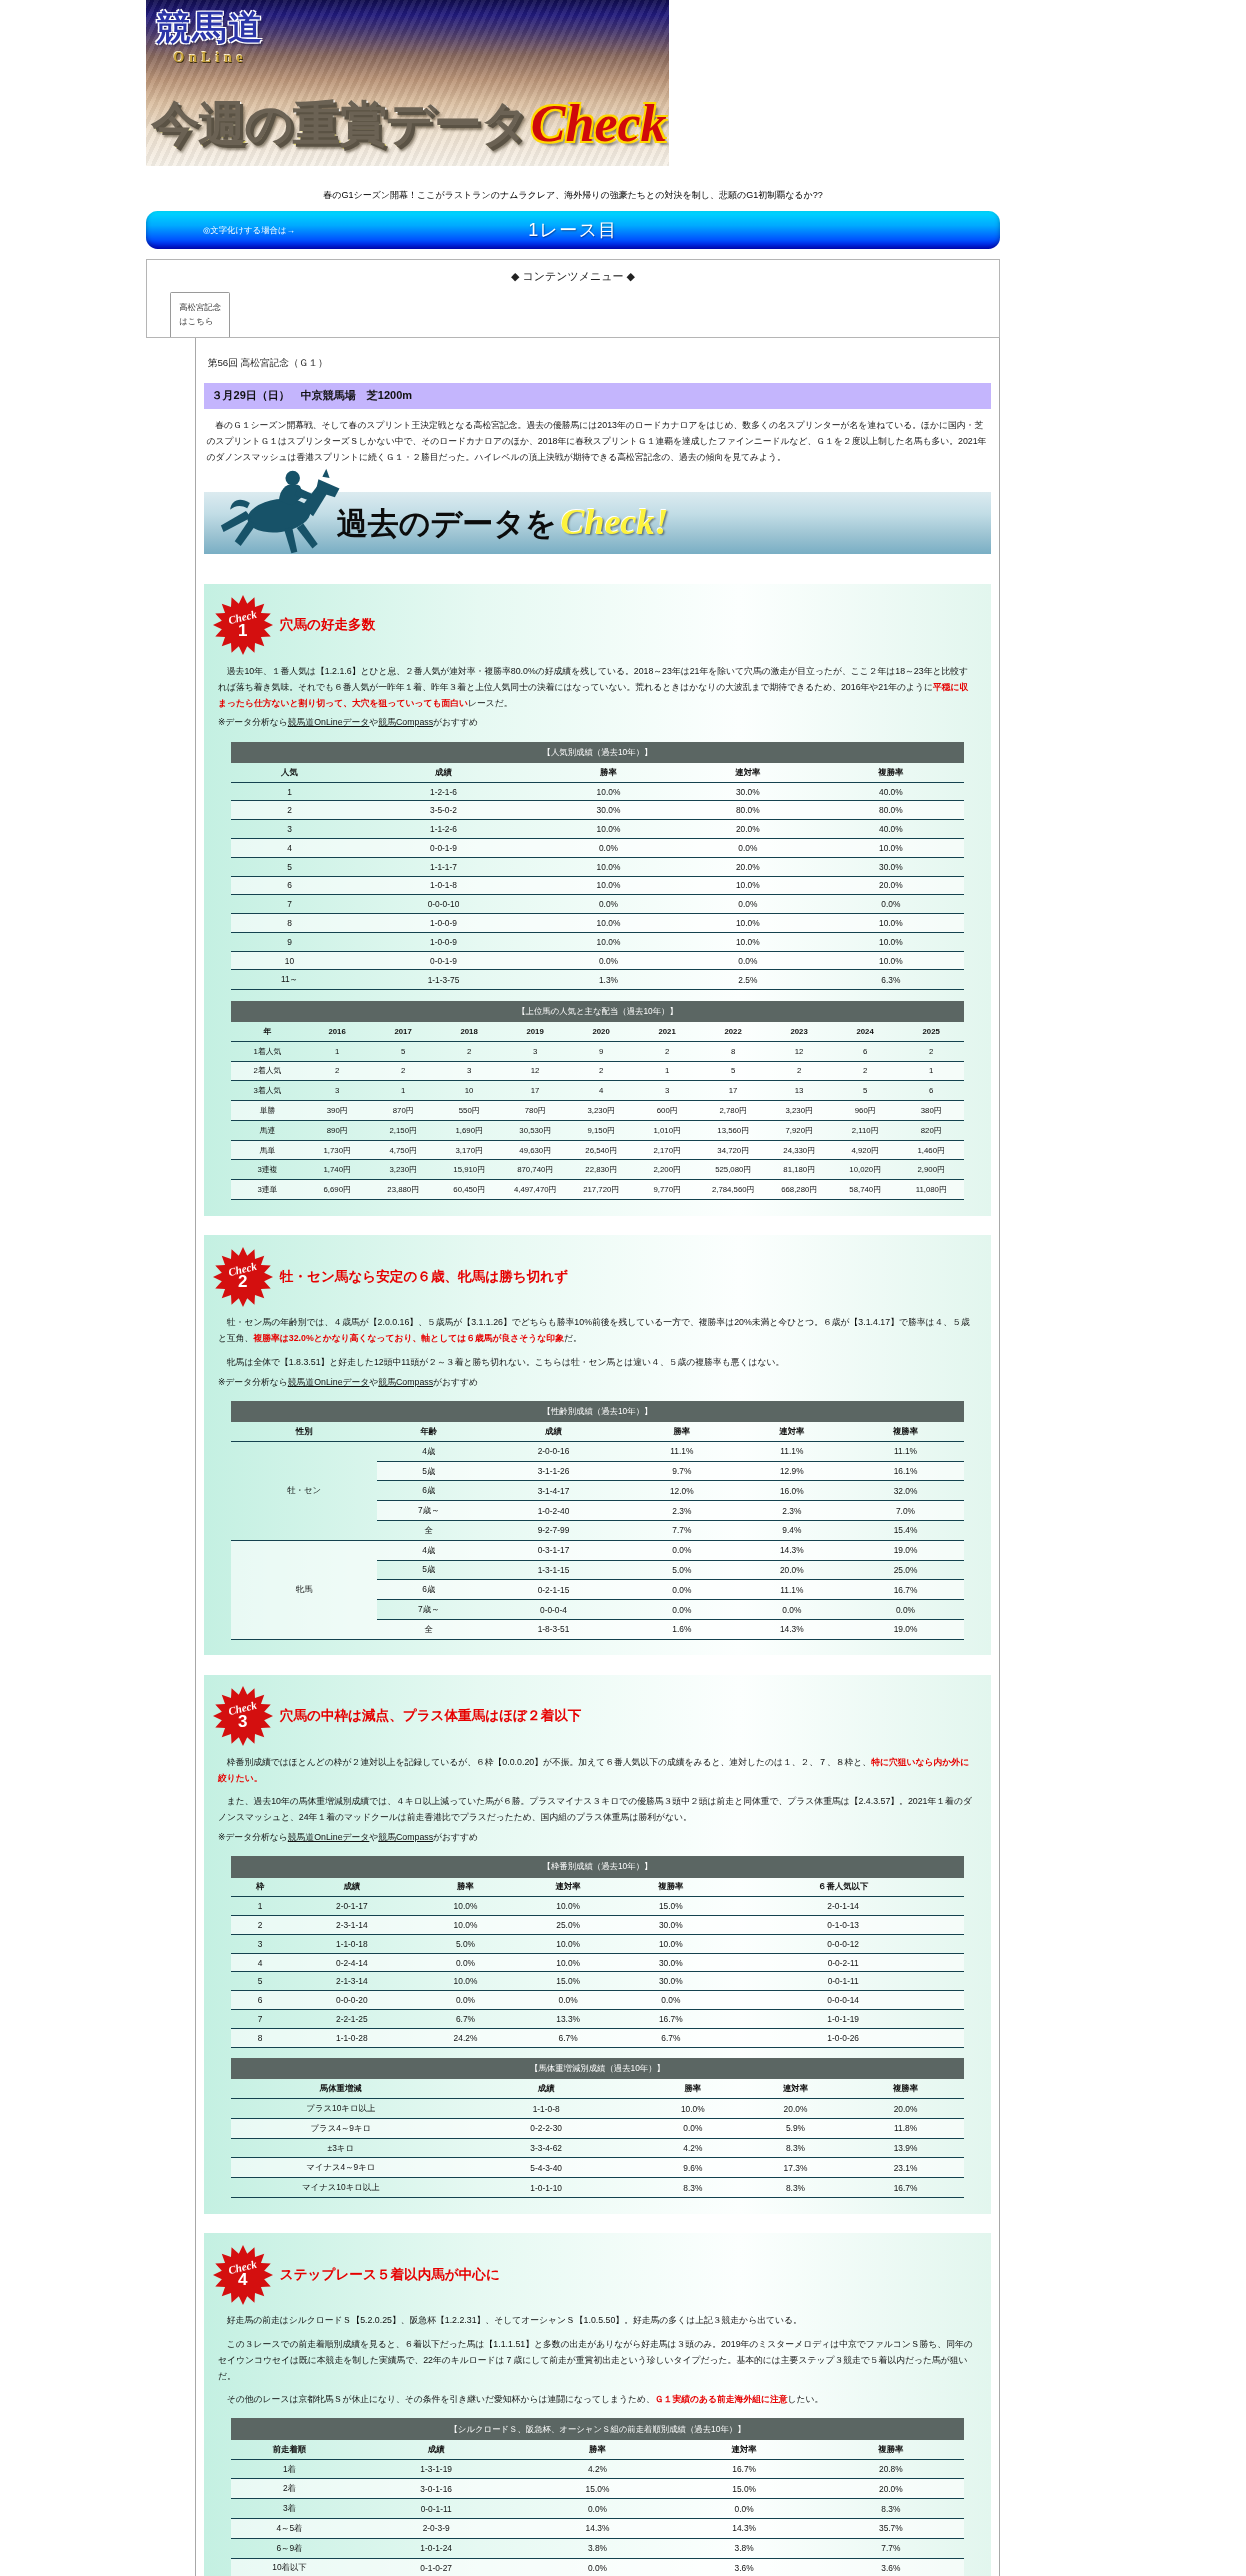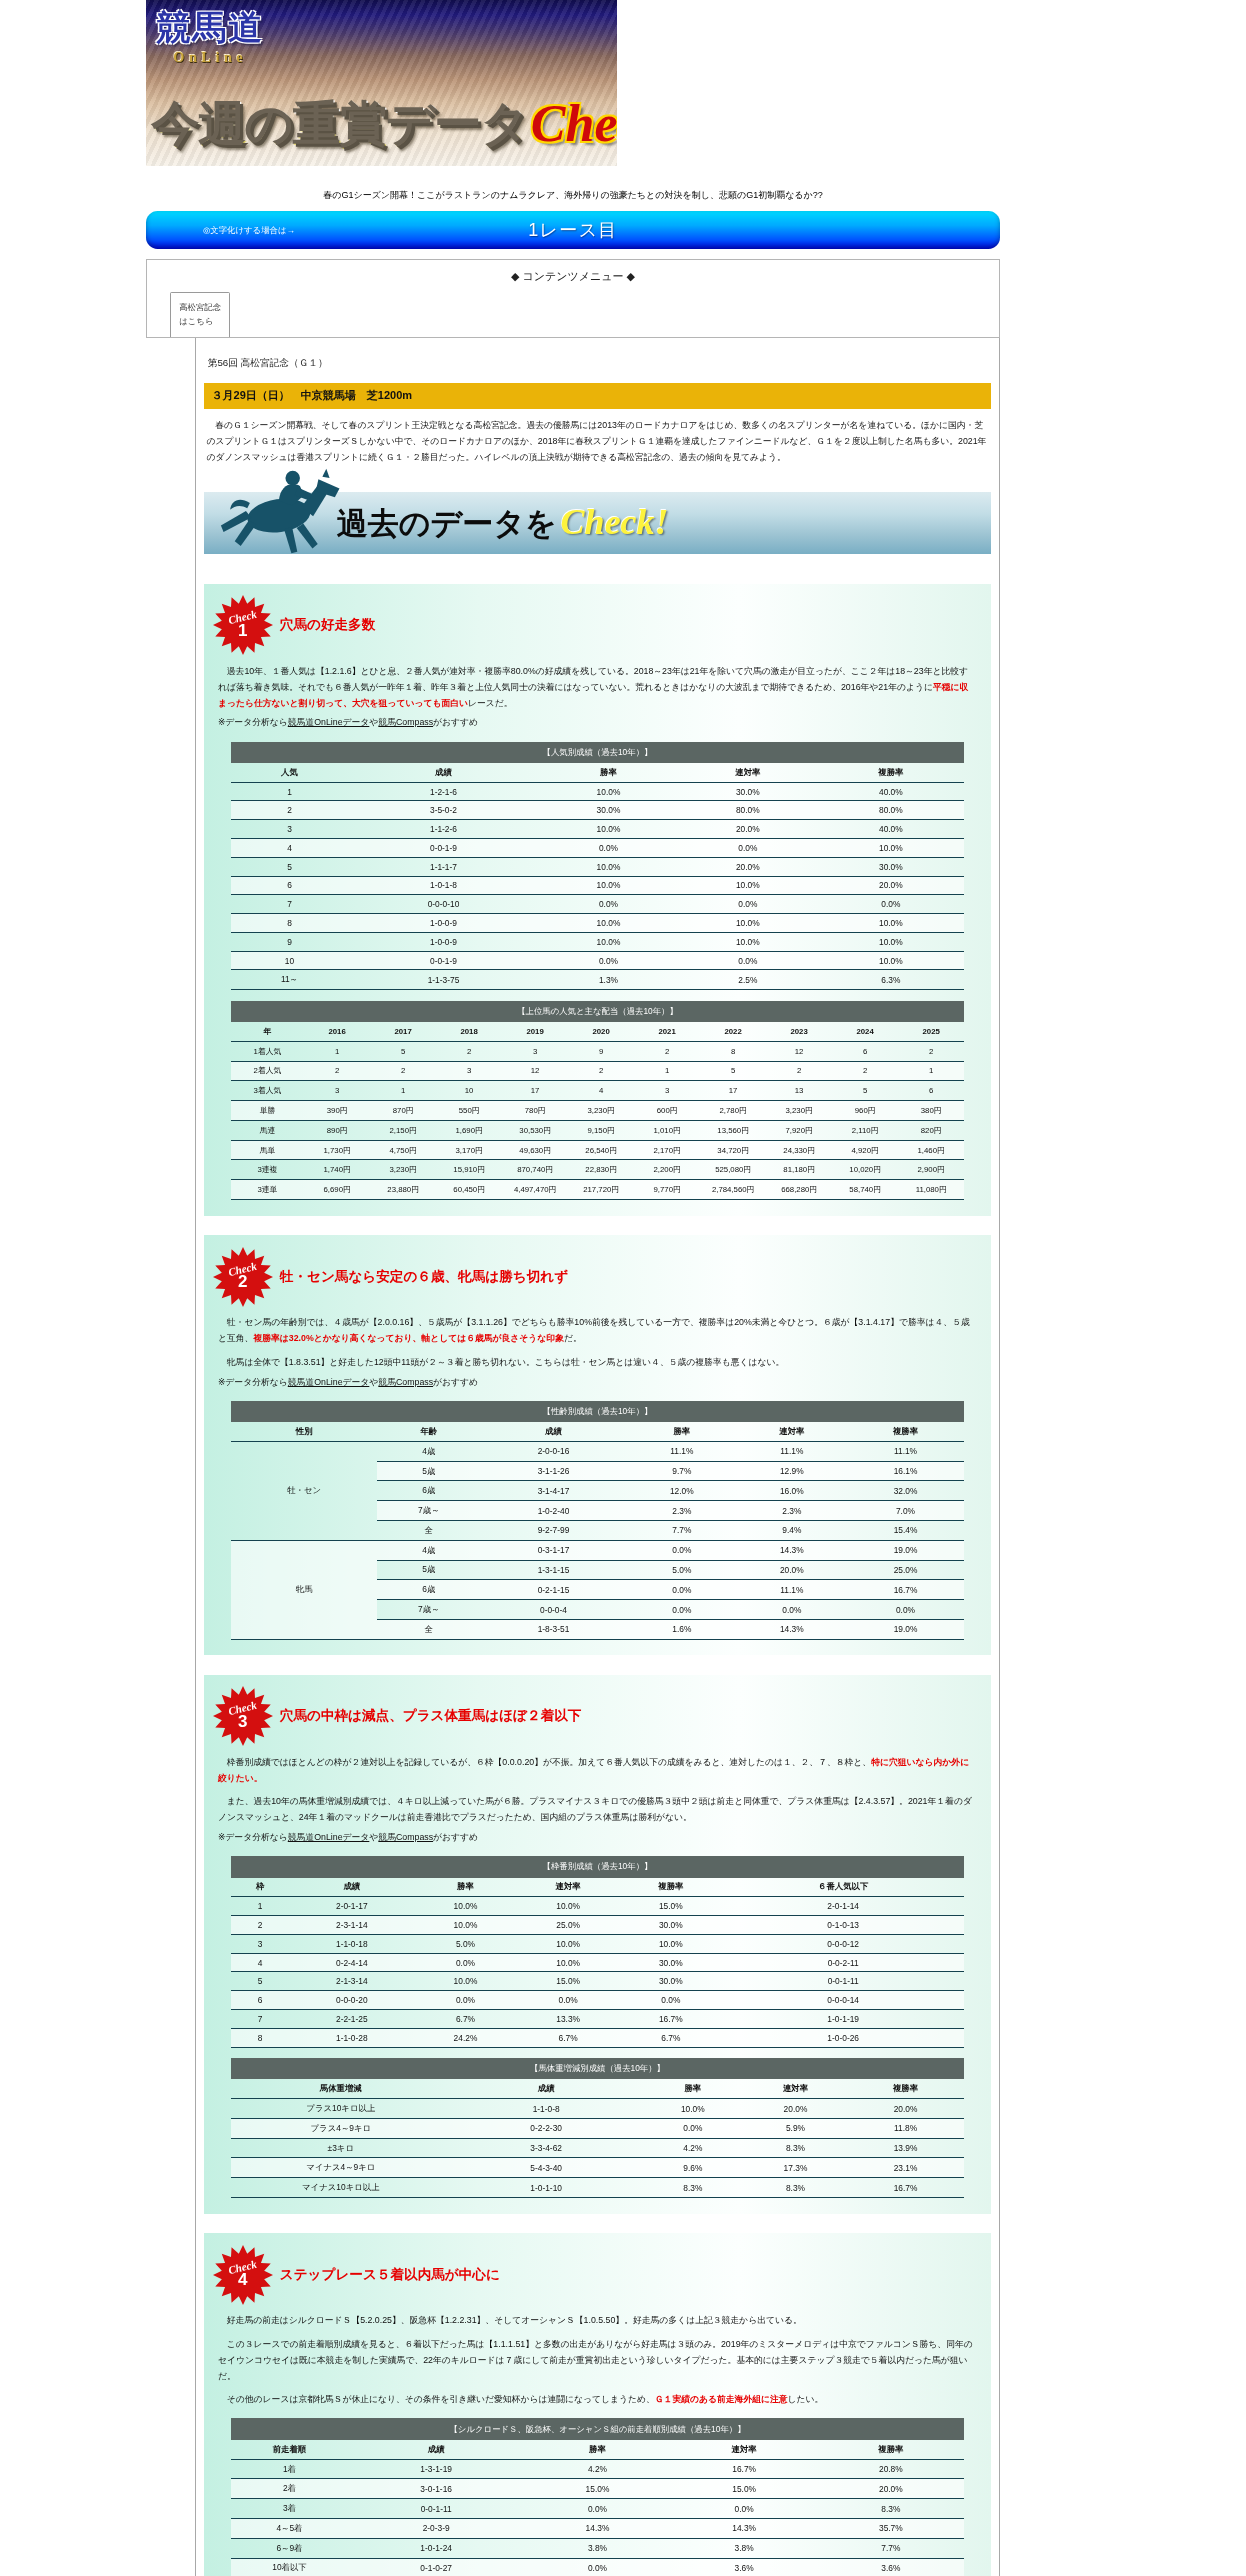--- a/index.html
+++ b/index.html
@@ -1,21 +1,21 @@
 <!DOCTYPE html>
 <html style="font-size:10.4px"><head>
 <meta charset="utf-8">
 <style>
   * { box-sizing: border-box; margin: 0; padding: 0; }
   body { background:#fff; font-family:"Liberation Sans","DejaVu Sans",sans-serif; color:#111; }
   .page { width:1246px; min-height:2576px; background:#fff; }
   .wrapper { margin-left:146px; width:854px; }
 
   
-  .site-header { width:471px; height:166px; position:relative; overflow:hidden;
+  .site-header { width:523px; height:166px; position:relative; overflow:hidden;
     background:linear-gradient(180deg,#110e4e 0%,#211a7c 9%,#4a3a6e 20%,#8a6a5e 34%,#bb9578 48%,#dcc0a2 62%,#efe2d0 80%,#f7f2ea 100%); }
   .site-header .stripes { position:absolute; inset:0;
     background:repeating-linear-gradient(115deg, rgba(255,255,255,.07) 0 3.9px, rgba(0,0,0,.05) 3.9px 7.8px); }
   .logo { position:absolute; left:10.4px; top:5.2px; text-align:center; }
   .logo-kanji { font-size:34px; font-weight:bold; letter-spacing:1.9px; color:#2b35a8;
     text-shadow:-1.3px -1.3px 0 #fff,1.3px -1.3px 0 #fff,-1.3px 1.3px 0 #fff,1.3px 1.3px 0 #fff,2.6px 2.6px 1.9px rgba(20,20,60,.55); }
   .logo-online { font-family:"Liberation Serif",serif; font-size:14.3px; font-weight:bold; letter-spacing:4.5px; color:#c9a43c;
     text-shadow:0.6px 0.6px 0 #3a2d10,-0.6px -0.6px 0 #fff3cf; margin-top:-2.6px; }
   .head-title { position:absolute; left:6.5px; bottom:9px; white-space:nowrap; }
   .head-title-main { font-size:48px; font-weight:bold; letter-spacing:-1.3px; color:#fffbe6;
@@ -34,21 +34,21 @@
 
   
   .menu-box { border:0.6px solid #b5b5b5; background:#fff; margin-top:10.4px; padding:6.5px 0 0; }
   .menu-heading { text-align:center; font-size:11px; color:#222; padding:2.6px 0 6.5px; }
   .menu-tab { display:inline-block; margin:1.3px 0 0 23.4px; border:0.6px solid #9a9a9a; border-bottom:none; border-radius:1.9px 1.9px 0 0;
     background:#fff; padding:6.5px 7.8px 9px; font-size:8.4px; line-height:1.7; color:#333; cursor:pointer; }
 
   
   .inner-box { margin-left:49px; border:0.6px solid #a8a8a8; border-top:none; background:#fff; padding:17px 7.8px 23.4px; }
   .race-title { font-size:9.7px; margin:1.3px 0 13px 3.9px; color:#222; }
-  .date-bar { background:#eab308; font-weight:bold; font-size:11px; padding:5.8px 7.8px; color:#111; }
+  .date-bar { background:#c4b5fd; font-weight:bold; font-size:11px; padding:5.8px 7.8px; color:#111; }
   .race-intro { font-size:8.8px; line-height:1.8; margin:9px 2.6px 17px; }
 
   
   .past-banner { position:relative; height:62px; margin:26px 0 30px;
     background:linear-gradient(180deg,#dcebf0 0%,#c2dde6 35%,#9cc3d2 70%,#79aec4 100%); }
   .past-banner svg.horse { position:absolute; left:9px; bottom:-11.7px; height:112px; width:auto; }
   .past-banner .bn-text { position:absolute; left:133px; top:50%; transform:translateY(-50%); white-space:nowrap; }
   .bn-black { font-family:"Liberation Serif",serif; font-weight:bold; font-size:31px; color:#0c0c0c; }
   .bn-accent { font-family:"Liberation Serif",serif; font-style:italic; font-weight:bold; font-size:36px; color:#fdf33d;
     text-shadow:-0.6px -0.6px 0 #fff,1.3px 1.3px 1.9px rgba(0,0,0,.45); margin-left:3.9px; }

